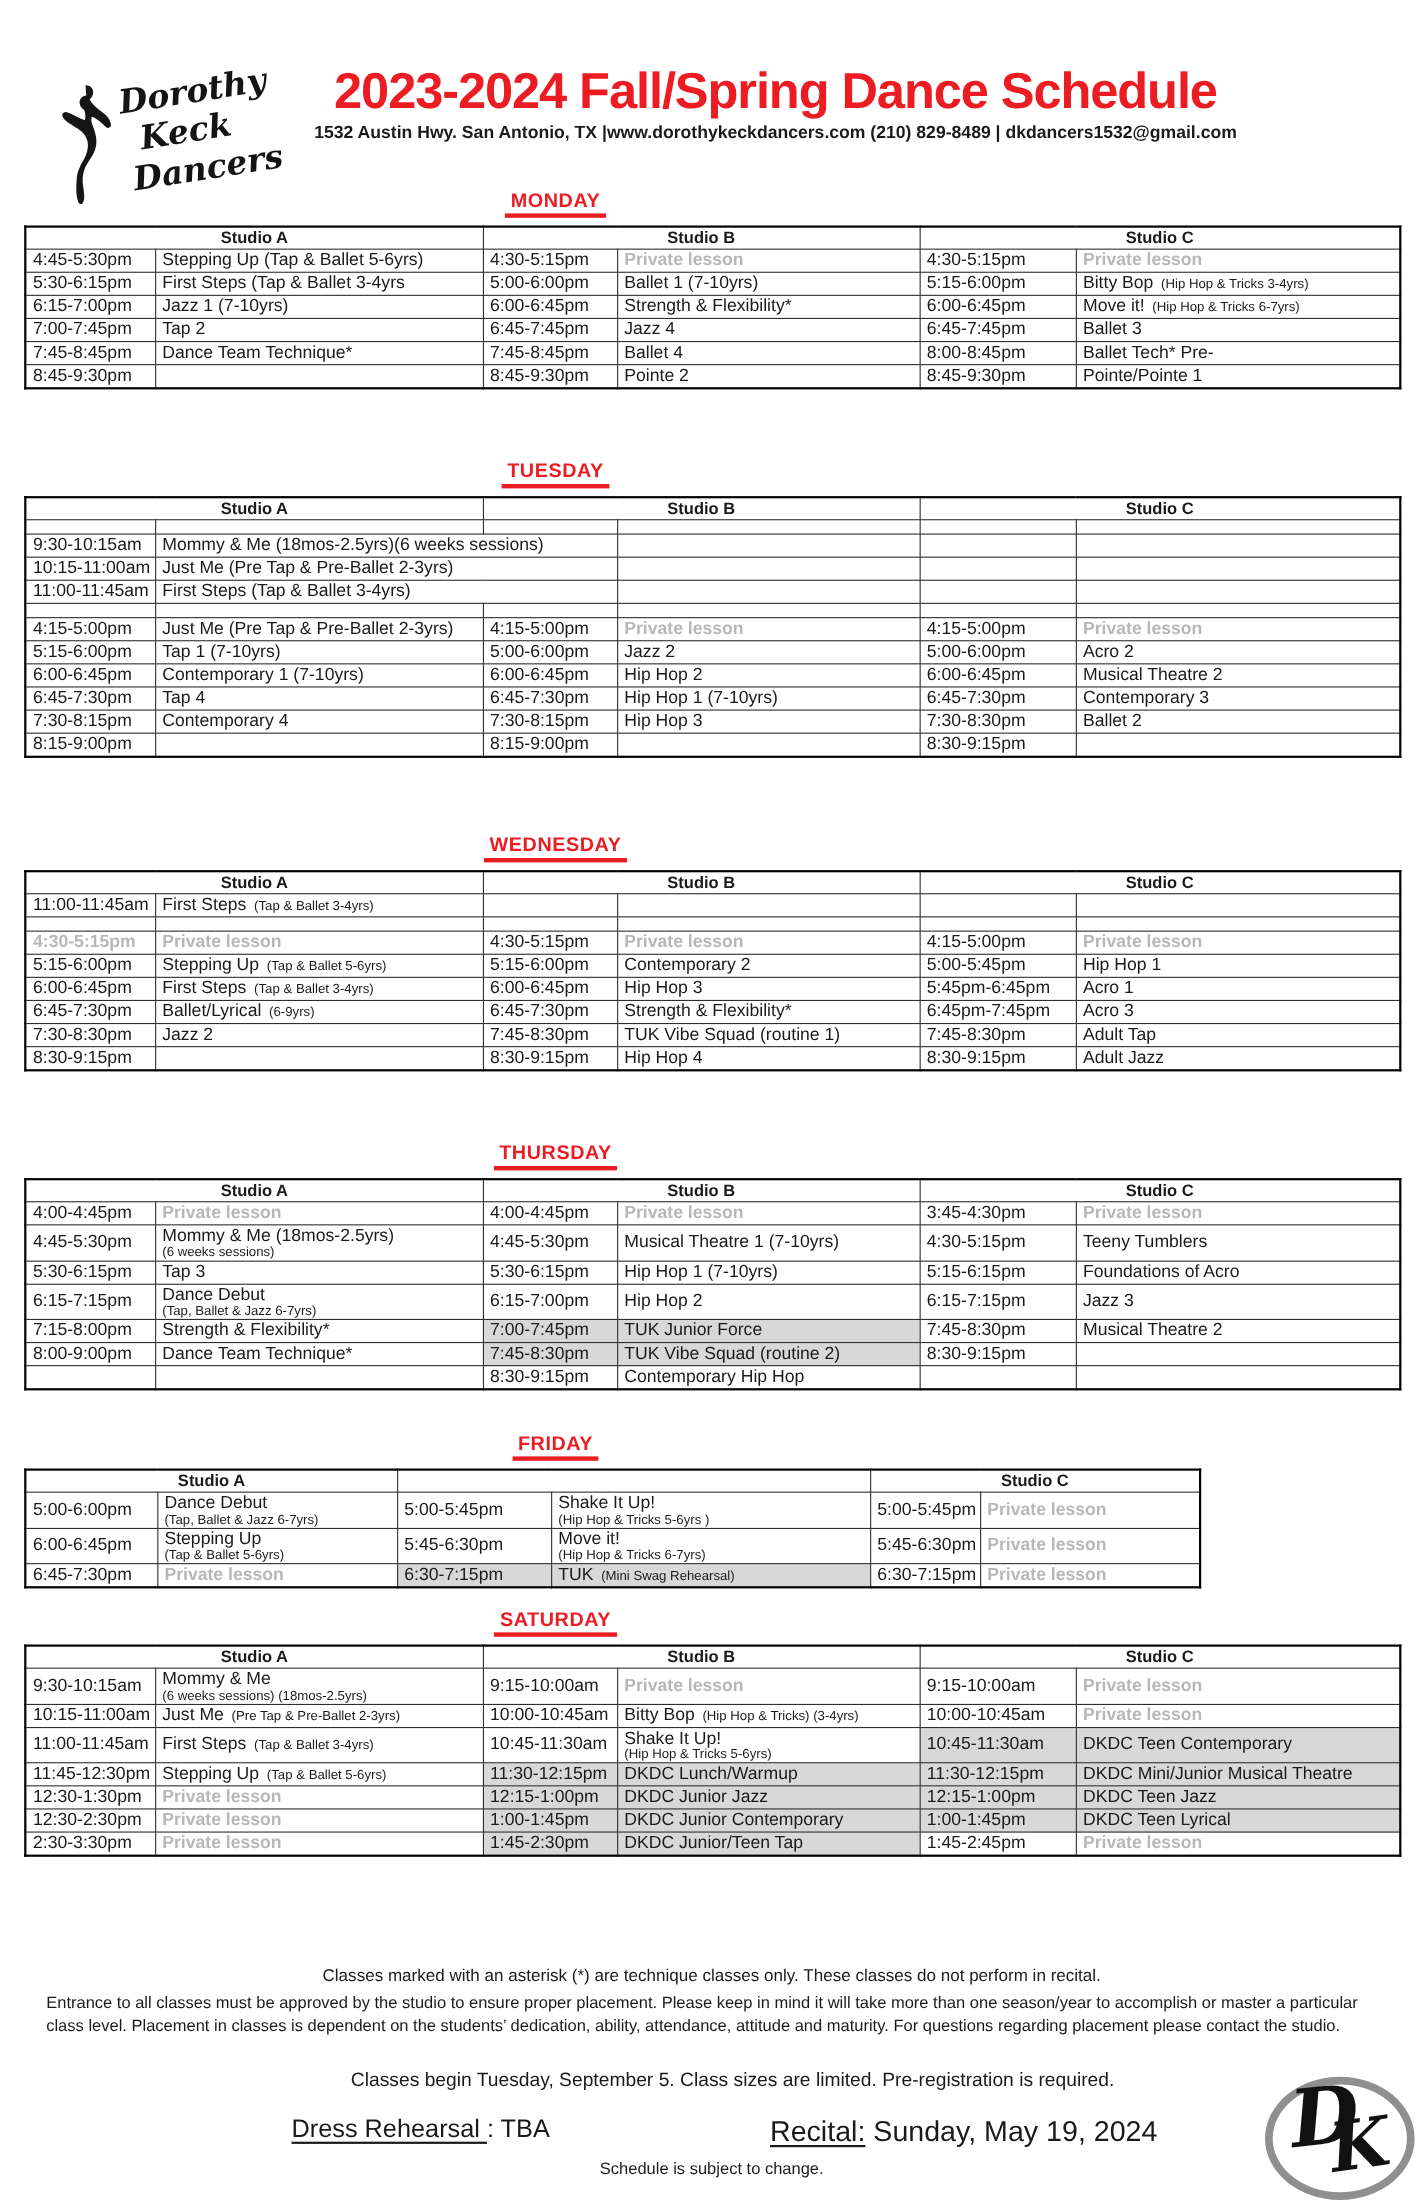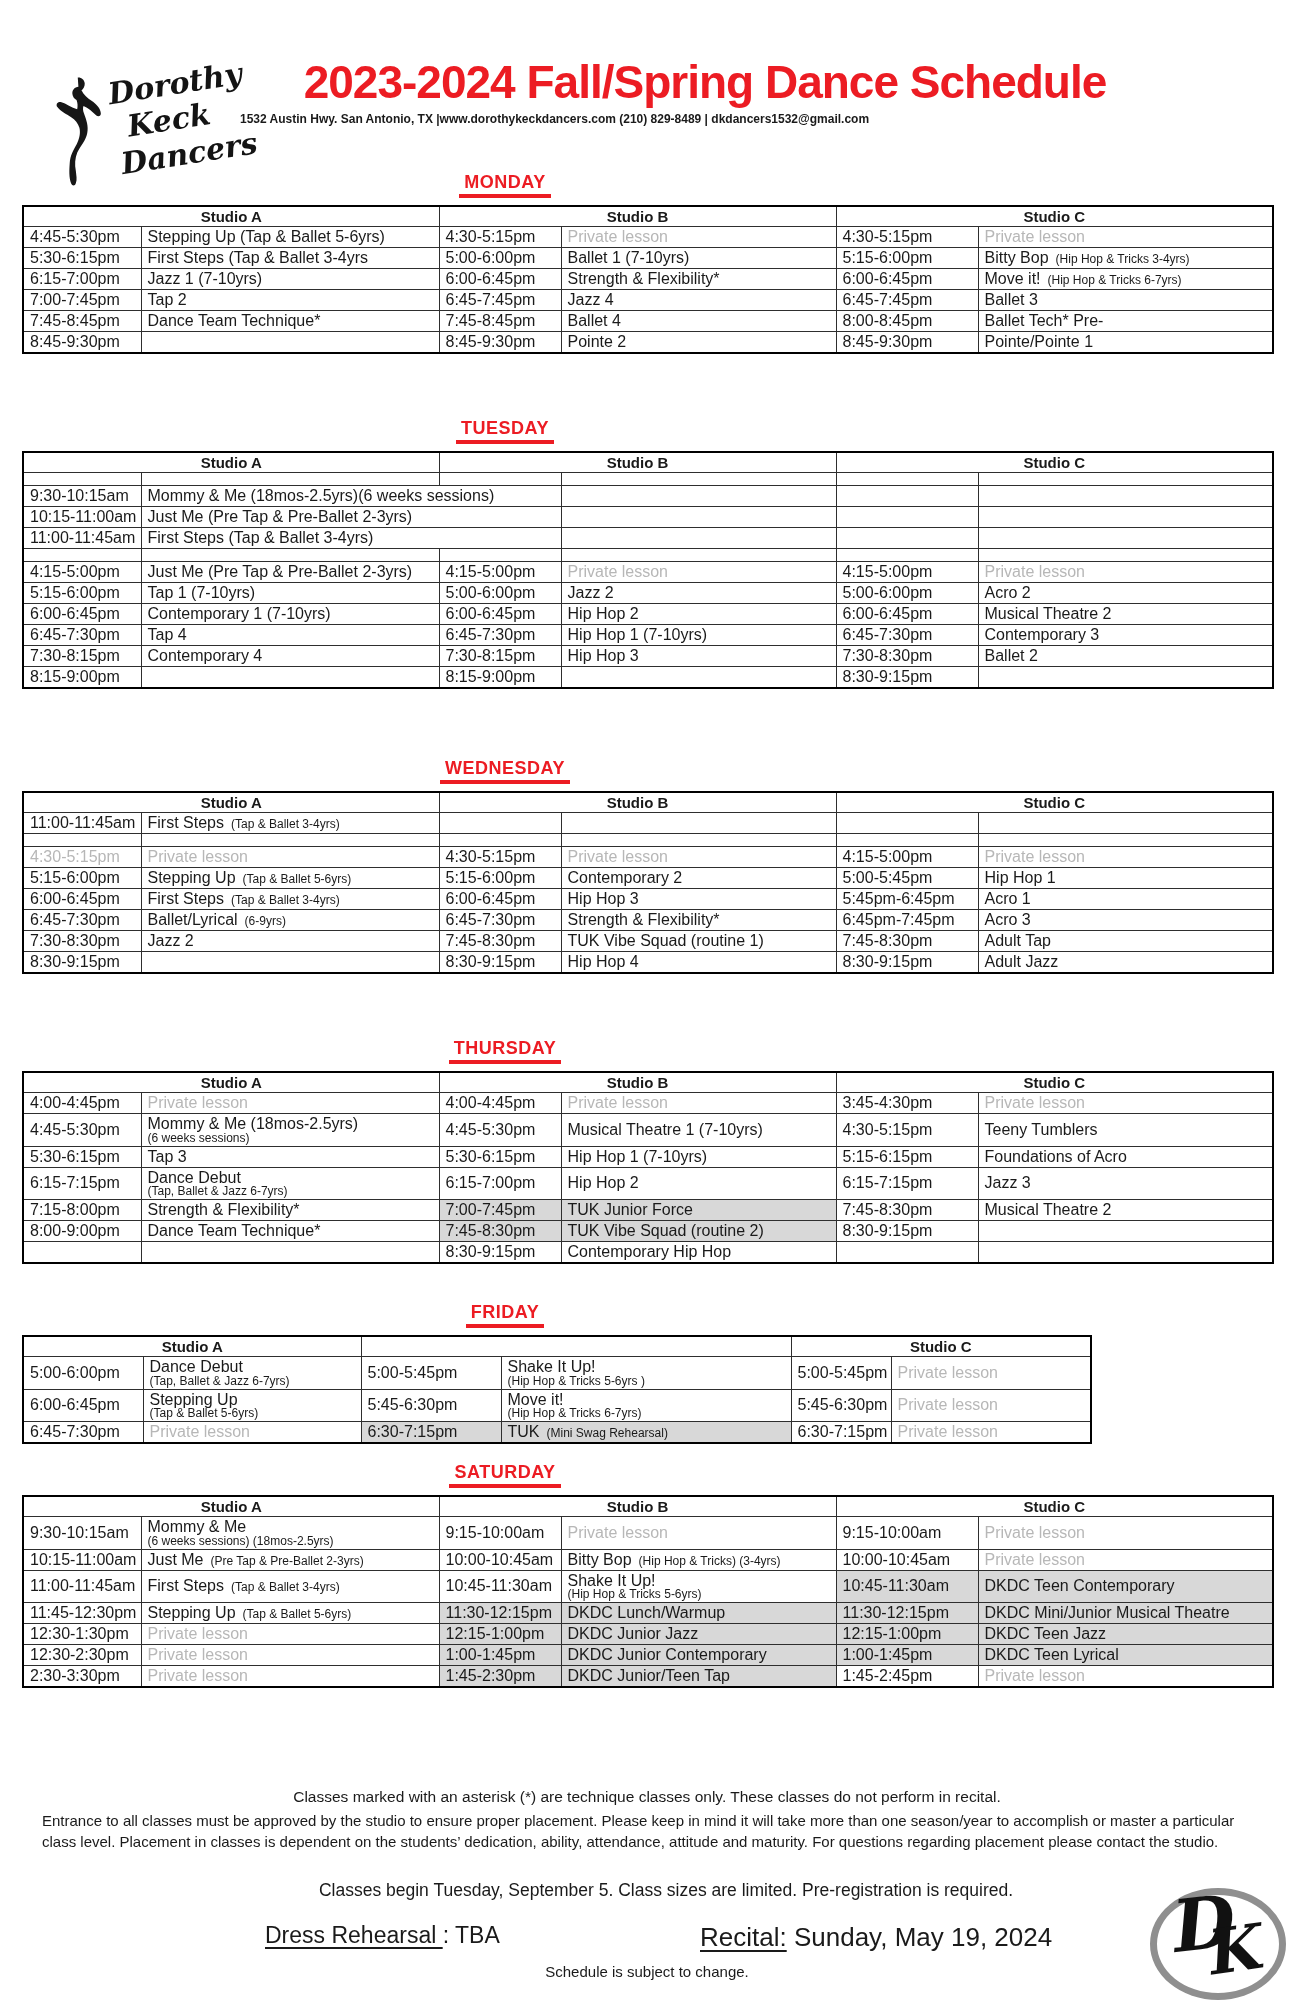--- a/index.html
+++ b/index.html
@@ -8,38 +8,38 @@
 
   
   #logo{position:absolute;left:52px;top:58px;width:240px;height:150px;transform:rotate(-4deg);}
   #logo .dancer{position:absolute;left:0;top:6px;}
   #logo .script{position:absolute;left:62px;top:8px;font-family:"DejaVu Serif",serif;
     font-style:italic;font-weight:bold;color:#141414;line-height:1.18;font-size:30px;transform:rotate(-5deg);}
   #logo .script .l2{margin-left:14px;}
   #logo .script .l3{margin-left:2px;}
   #title{position:absolute;left:240px;top:55px;width:930px;text-align:center;
     font-size:46px;font-weight:800;color:#ec1c23;letter-spacing:-1px;}
-  #address{position:absolute;left:240px;top:112px;width:930px;
-    font-size:12px;font-weight:600;color:#1a1a1a;}
+  #address{position:absolute;left:240px;top:112px;width:930px;text-align:center;
+    font-size:16px;font-weight:600;color:#1a1a1a;}
 
   
   .day{position:absolute;left:0;width:1294px;}
   .day-label{width:1010px;text-align:center;margin:0;}
   .day-label span{display:inline-block;color:#ec1c23;font-weight:800;font-size:18px;
     letter-spacing:.5px;border-bottom:4px solid #ec1c23;padding:0 5px 1px 5px;}
   .day table{border-collapse:collapse;table-layout:fixed;margin-left:22px;margin-top:7px;
     border:2px solid #000;background:#fff;}
   .day td{border:1px solid #2e2e2e;padding:1px 6px;vertical-align:middle;overflow:visible;}
   .studio-h{font-weight:bold;text-align:center;font-size:15px;padding:2px 0;margin-top:37px;}
   .tc{font-size:16px;white-space:nowrap;padding-left:9px;}
   .cc{font-size:16px;white-space:normal;line-height:1.12;}
   .sub{font-size:12px;color:#1a1a1a;}
   span.sub{margin-left:7px;}
   div.sub{line-height:1.05;margin-top:-1px;}
-  .gray{color:#b7b7b7;}
+  .gray{color:#b7b7b7;font-weight:bold;}
   .shaded{background:#d8d8d8;}
   tr.spacer td{height:12px;padding:0;}
 
   
   .note{position:absolute;left:0;width:1294px;}
   #note-asterisk{top:1788px;text-align:center;font-size:15.5px;}
   #note-entrance{top:1810px;left:42px;width:1212px;font-size:15px;line-height:1.42;text-align:left;}
   #note-begin{top:1880px;text-align:center;font-size:17.5px;padding-left:19px;}
   #dress-line{position:absolute;top:1922px;left:265px;font-size:23px;}
   #recital-line{position:absolute;top:1922px;left:700px;font-size:26px;}

